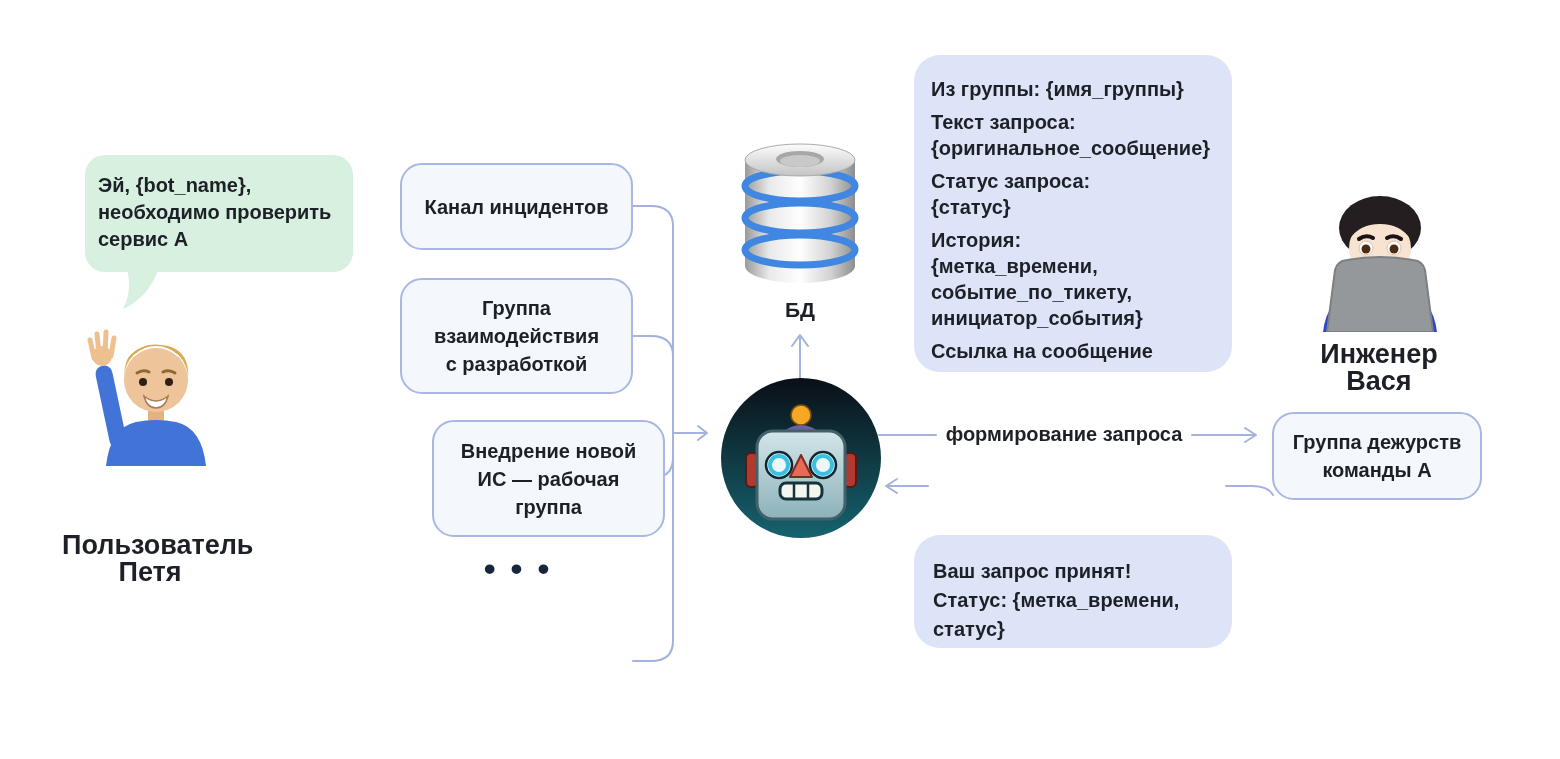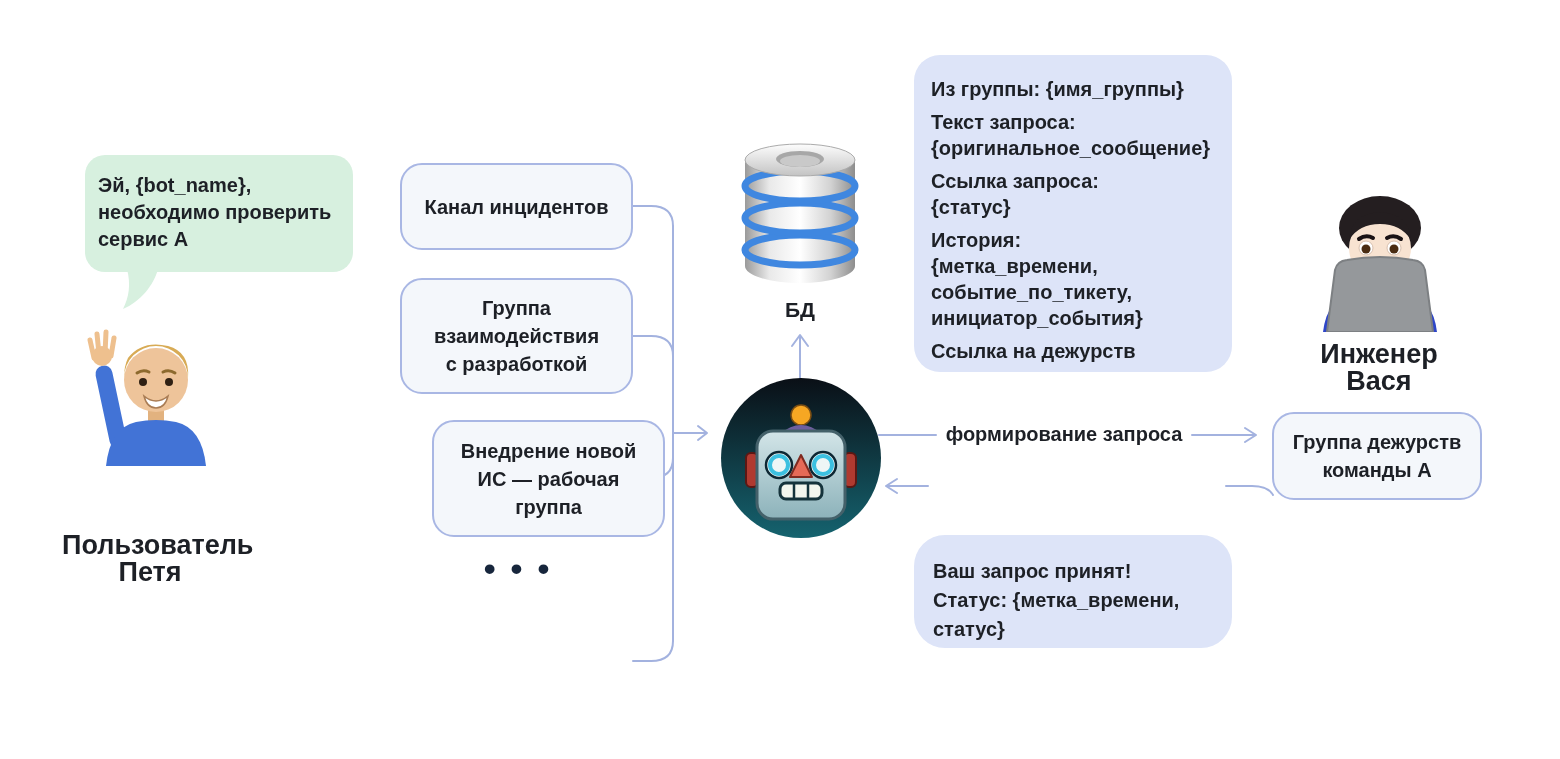--- a/index.html
+++ b/index.html
@@ -35,21 +35,21 @@
     font-size:34px;letter-spacing:15px;text-indent:15px;color:#17263c;line-height:34px;
   }
 
   
   .panel{
     box-sizing:border-box;background:#dde4f8;border-radius:26px;
     font-size:20px;
   }
   .panel-ticket{left:914px;top:55px;width:318px;height:317px;padding:21px 14px 4px 17px;overflow:hidden;}
   .panel-ticket p{margin:0 0 7px 0;line-height:26px;}
-  .panel-reply{left:914px;top:535px;width:318px;height:113px;padding:22px 14px 0 19px;line-height:29px;border-radius:31px;}
+  .panel-reply{left:914px;top:535px;width:318px;height:113px;padding:22px 14px 0 19px;line-height:29px;}
 
   
   .fig-label{font-size:27px;line-height:27px;text-align:center;}
   .label-user{left:62px;top:492px;width:176px;margin-top:40px;}
   .label-db{left:760px;top:296px;width:80px;font-size:21px;}
   .label-eng{left:1297px;top:341px;width:164px;}
 
   
   .flow-label{font-size:20px;line-height:22px;text-align:center;}
   .flow-request{left:939px;top:423px;width:250px;}
@@ -178,27 +178,27 @@
     <circle cx="103" cy="88" r="9" fill="none" stroke="#3cc0e0" stroke-width="4"></circle>
     <path d="M 81 78 L 70 100 L 92 100 Z" fill="#e56a57" stroke="#7e2a20" stroke-width="2" stroke-linejoin="round"></path>
     <rect x="60" y="106" width="42" height="16" rx="6" fill="#f3f6ee" stroke="#15333b" stroke-width="3"></rect>
     <path d="M 74 107 L 74 121 M 88 107 L 88 121" stroke="#15333b" stroke-width="2.5"></path>
   </svg>
 
   <div class="abs panel panel-ticket">
     <p class="pre">Из группы: {имя_группы}</p>
     <p class="pre">Текст запроса:
 {оригинальное_сообщение}</p>
-    <p class="pre">Ссылка запроса:
+    <p class="pre">Статус запроса:
 {статус}</p>
     <p class="pre">История:
 {метка_времени,
 событие_по_тикету,
 инициатор_события}</p>
-    <p class="pre">Ссылка на дежурств</p>
+    <p class="pre">Ссылка на сообщение</p>
   </div>
 
   <svg class="abs" style="left:1315px;top:186px;" width="130" height="146" viewBox="0 0 130 146">
     <ellipse cx="65" cy="42" rx="41" ry="32" fill="#241e20"></ellipse>
     <circle cx="65" cy="62" r="31" fill="#f8e3d1"></circle>
     <path d="M 34 54 Q 36 28 65 26 Q 94 28 96 54 Q 86 38 65 38 Q 44 38 34 54 Z" fill="#241e20"></path>
     <g stroke="#1a1214" stroke-width="4" fill="none" stroke-linecap="round">
       <path d="M 44 53 Q 51 48 58 52"></path>
         <path d="M 72 52 Q 79 48 86 53"></path>
     </g>

